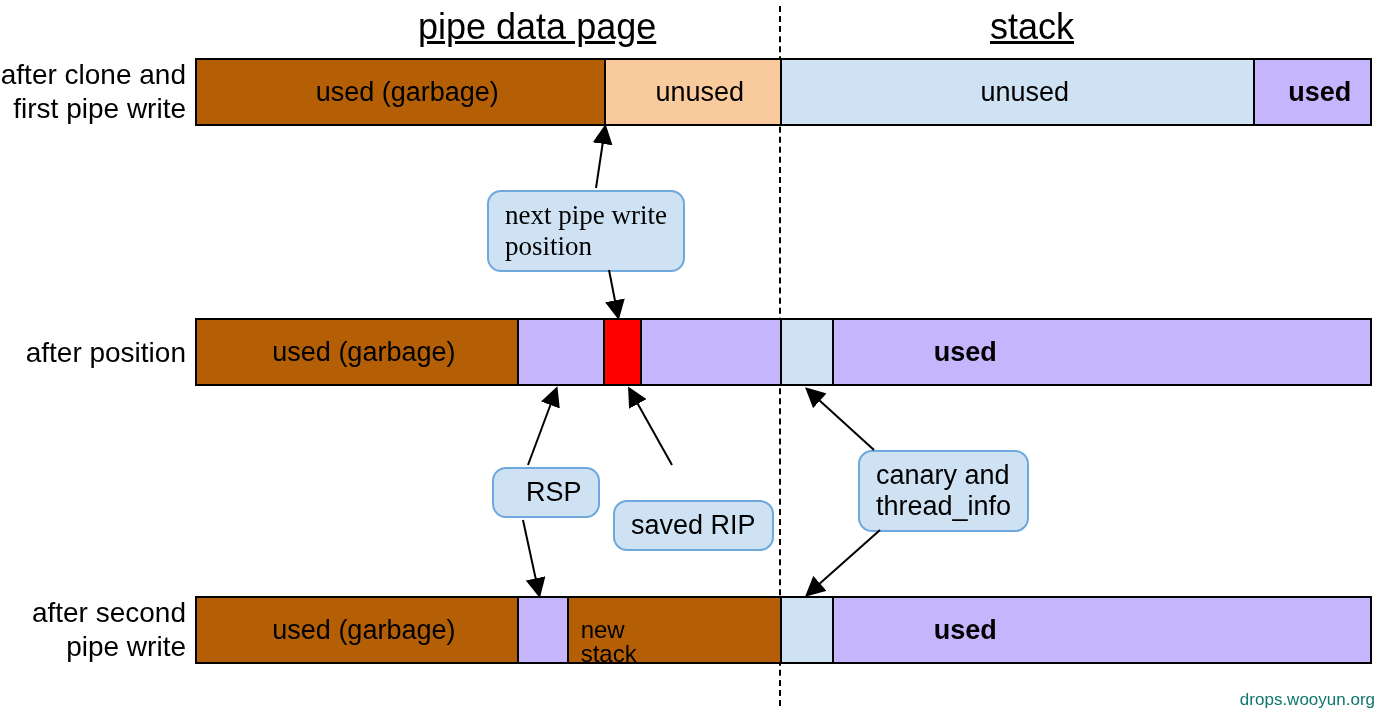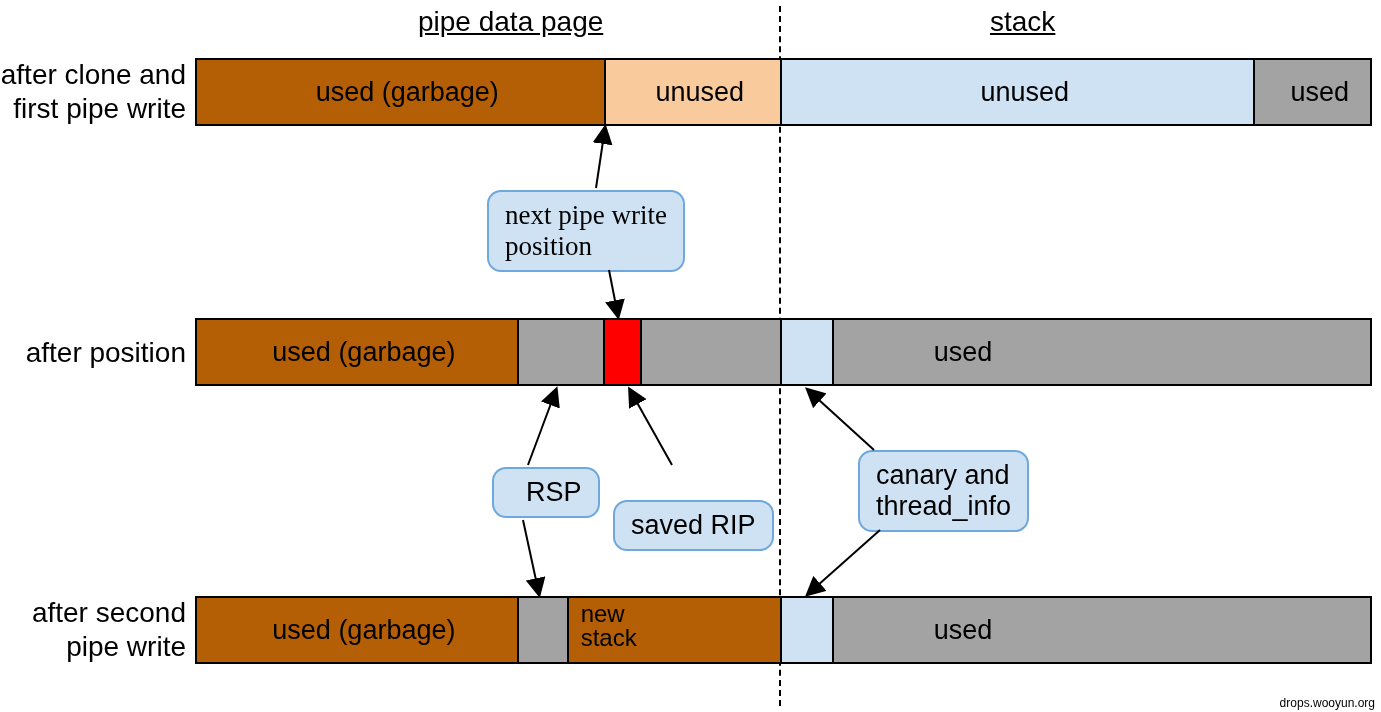--- a/index.html
+++ b/index.html
@@ -6,21 +6,21 @@
   body {
     font-family: Arial, Helvetica, sans-serif;
     background: #fff;
     width: 1381px;
     height: 712px;
     position: relative;
     overflow: hidden;
   }
   .header-label {
     position: absolute;
-    font-size: 28px;
+    font-size: 36px;
     text-decoration: underline;
     color: #000;
   }
   .row-label {
     position: absolute;
     font-size: 28px;
     color: #000;
     text-align: right;
     line-height: 1.2;
   }
@@ -36,25 +36,25 @@
     display: flex;
     align-items: center;
     font-size: 27px;
     color: #000;
     padding-left: 12px;
     white-space: nowrap;
     overflow: visible;
   }
   .seg:last-child { border-right: none; }
   .seg.center { justify-content: center; padding-left: 14px; }
-  .seg.multiline { line-height: 1.0; font-size: 24px; padding-top: 4px; align-items: flex-start; }
+  .seg.multiline { line-height: 1.0; font-size: 24px; padding-top: 20px; align-items: flex-start; }
   .c-brown   { background: #b45f06; }
   .c-tan     { background: #f9cb9c; }
   .c-lblue   { background: #cfe2f3; }
-  .c-blue    { background: #a3a3a3; }
+  .c-blue    { background: #c4b5fd; font-weight: bold; }
   .c-red     { background: #ff0000; }
   .c-vlblue  { background: #cfe2f3; }
   .balloon {
     position: absolute;
     background: #cfe2f3;
     border: 2px solid #6fa8dc;
     border-radius: 14px;
     font-size: 27px;
     padding: 8px 16px;
     line-height: 1.15;
@@ -66,22 +66,22 @@
   }
   .arrow {
     position: absolute;
     overflow: visible;
     pointer-events: none;
   }
   .watermark {
     position: absolute;
     right: 6px;
     bottom: 2px;
-    font-size: 12px;
-    color: #000000;
+    font-size: 17px;
+    color: #0f766e;
   }
 </style>
 </head>
 <body>
 
 <div class="header-label" style="left:418px; top:6px;">pipe data page</div>
 <div class="header-label" style="left:990px; top:6px;">stack</div>
 
 <div class="vline" style="left:779px; top:6px; height:700px;"></div>
 

